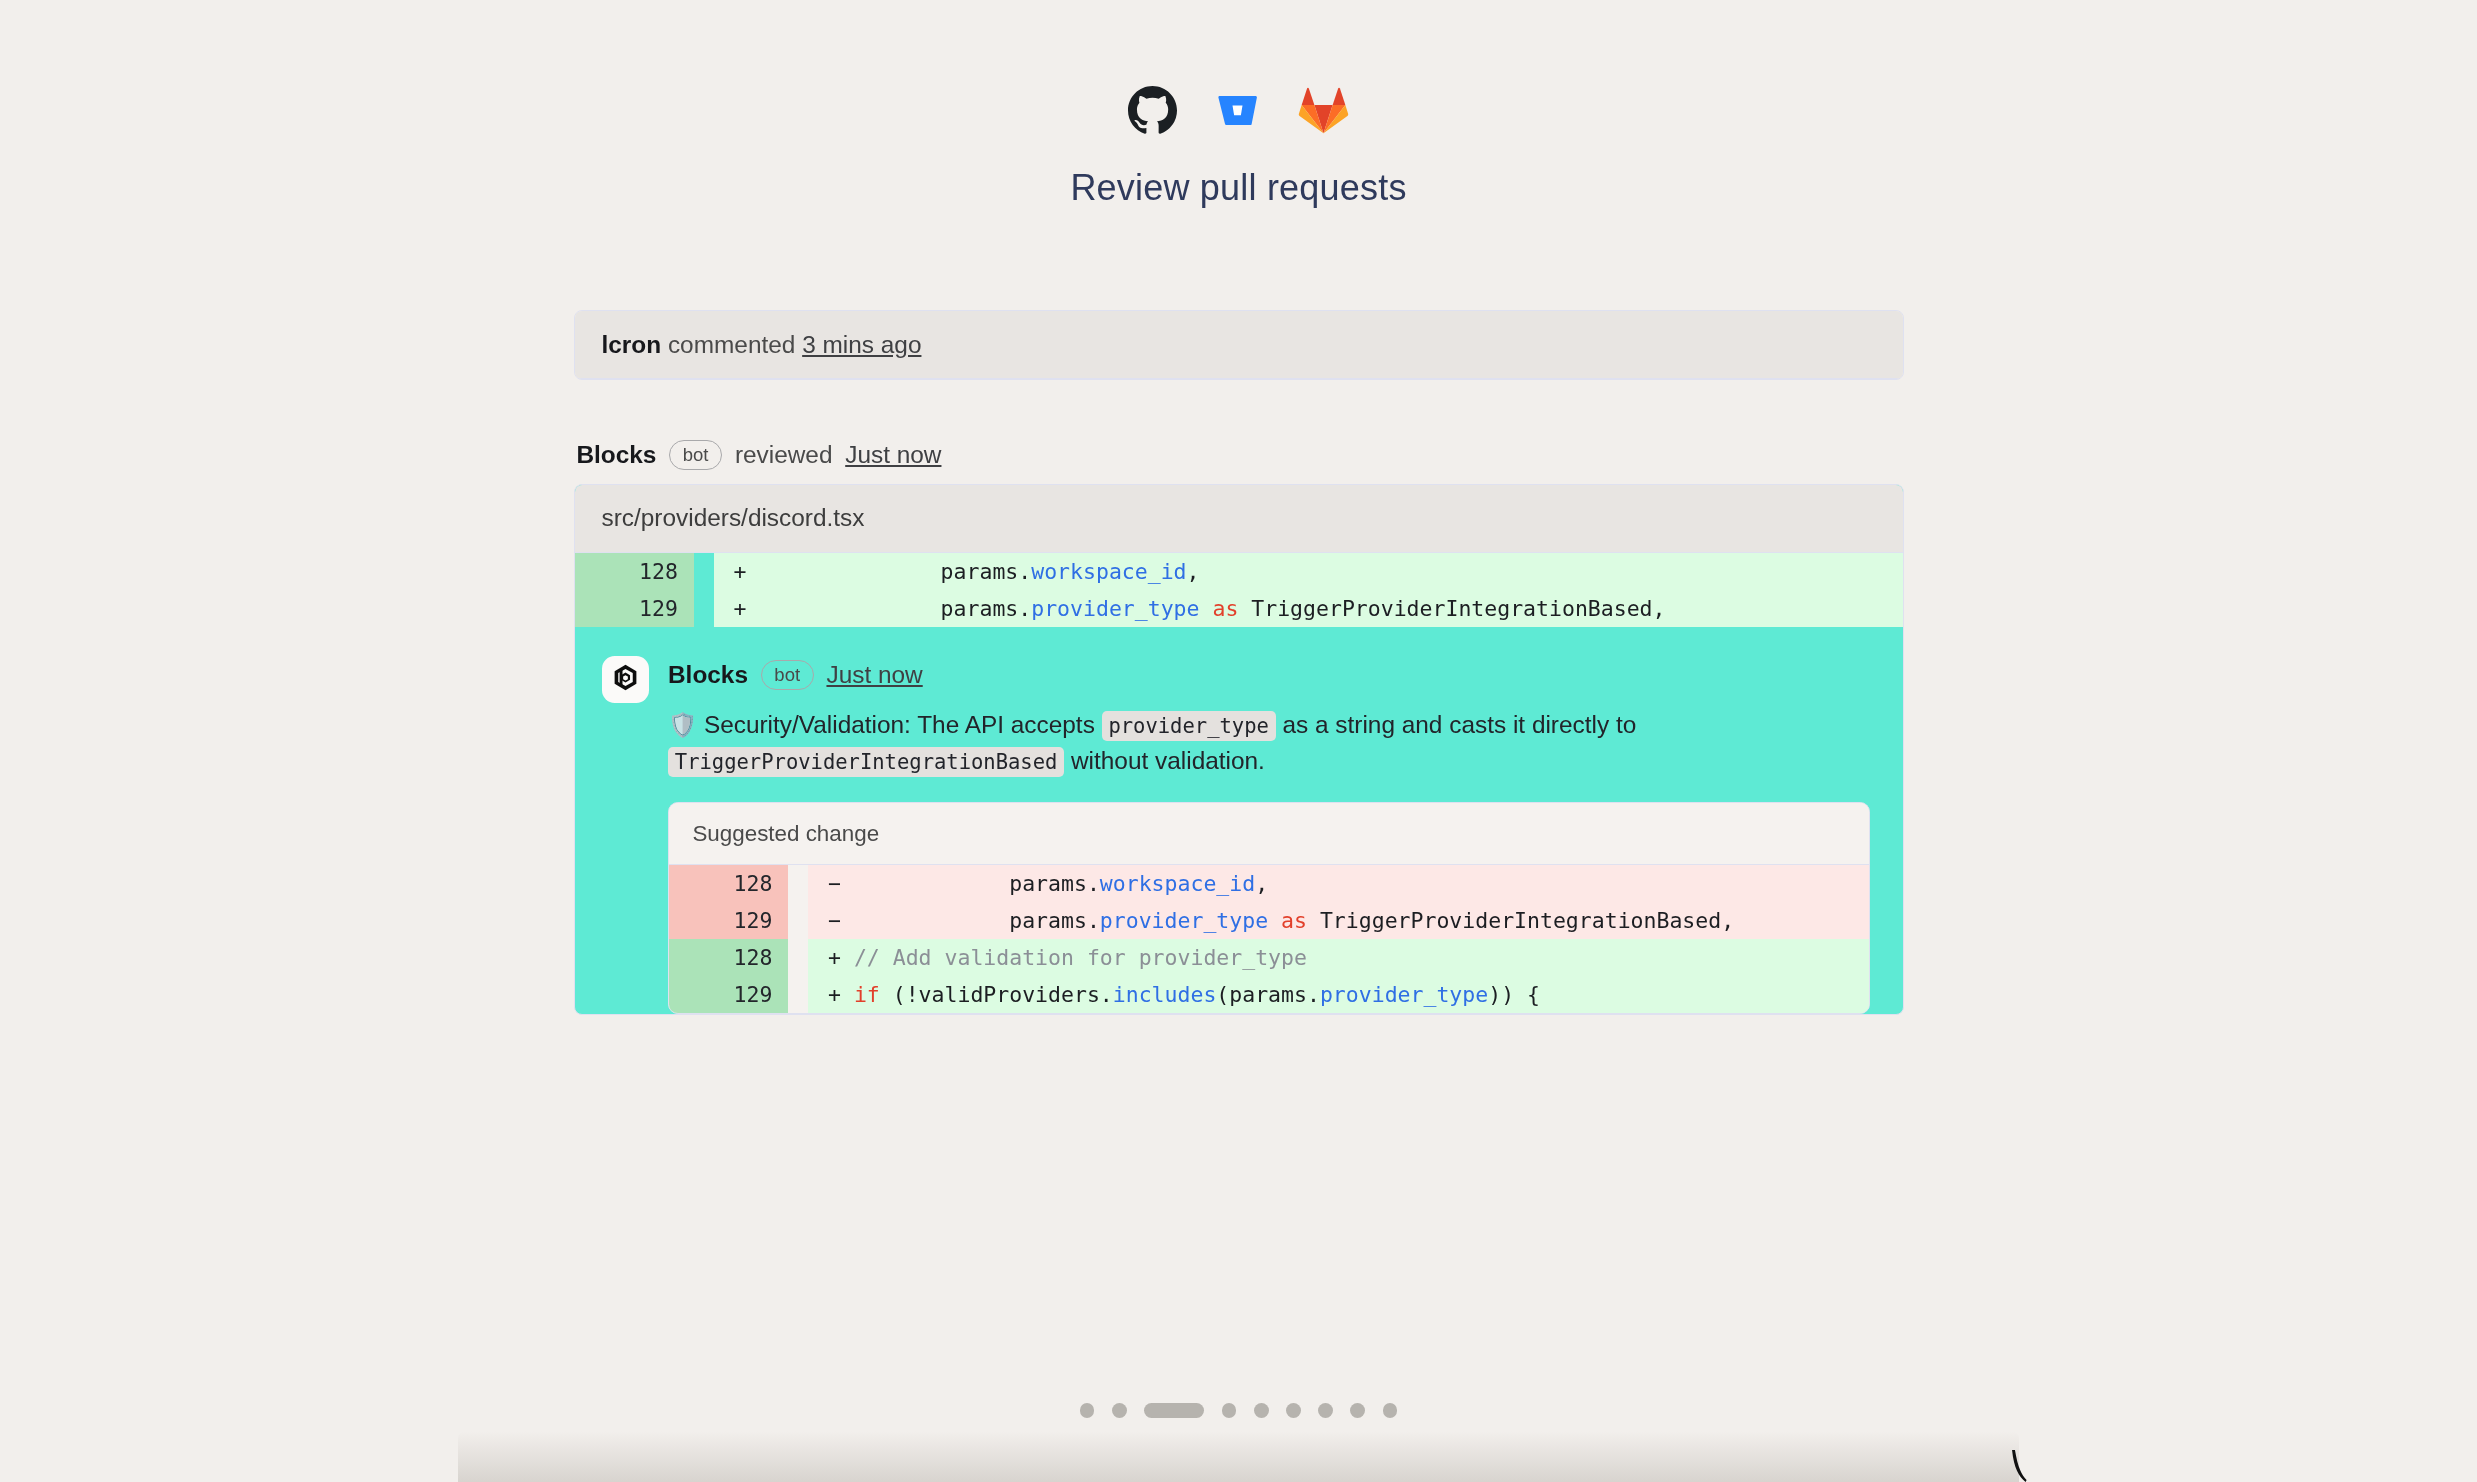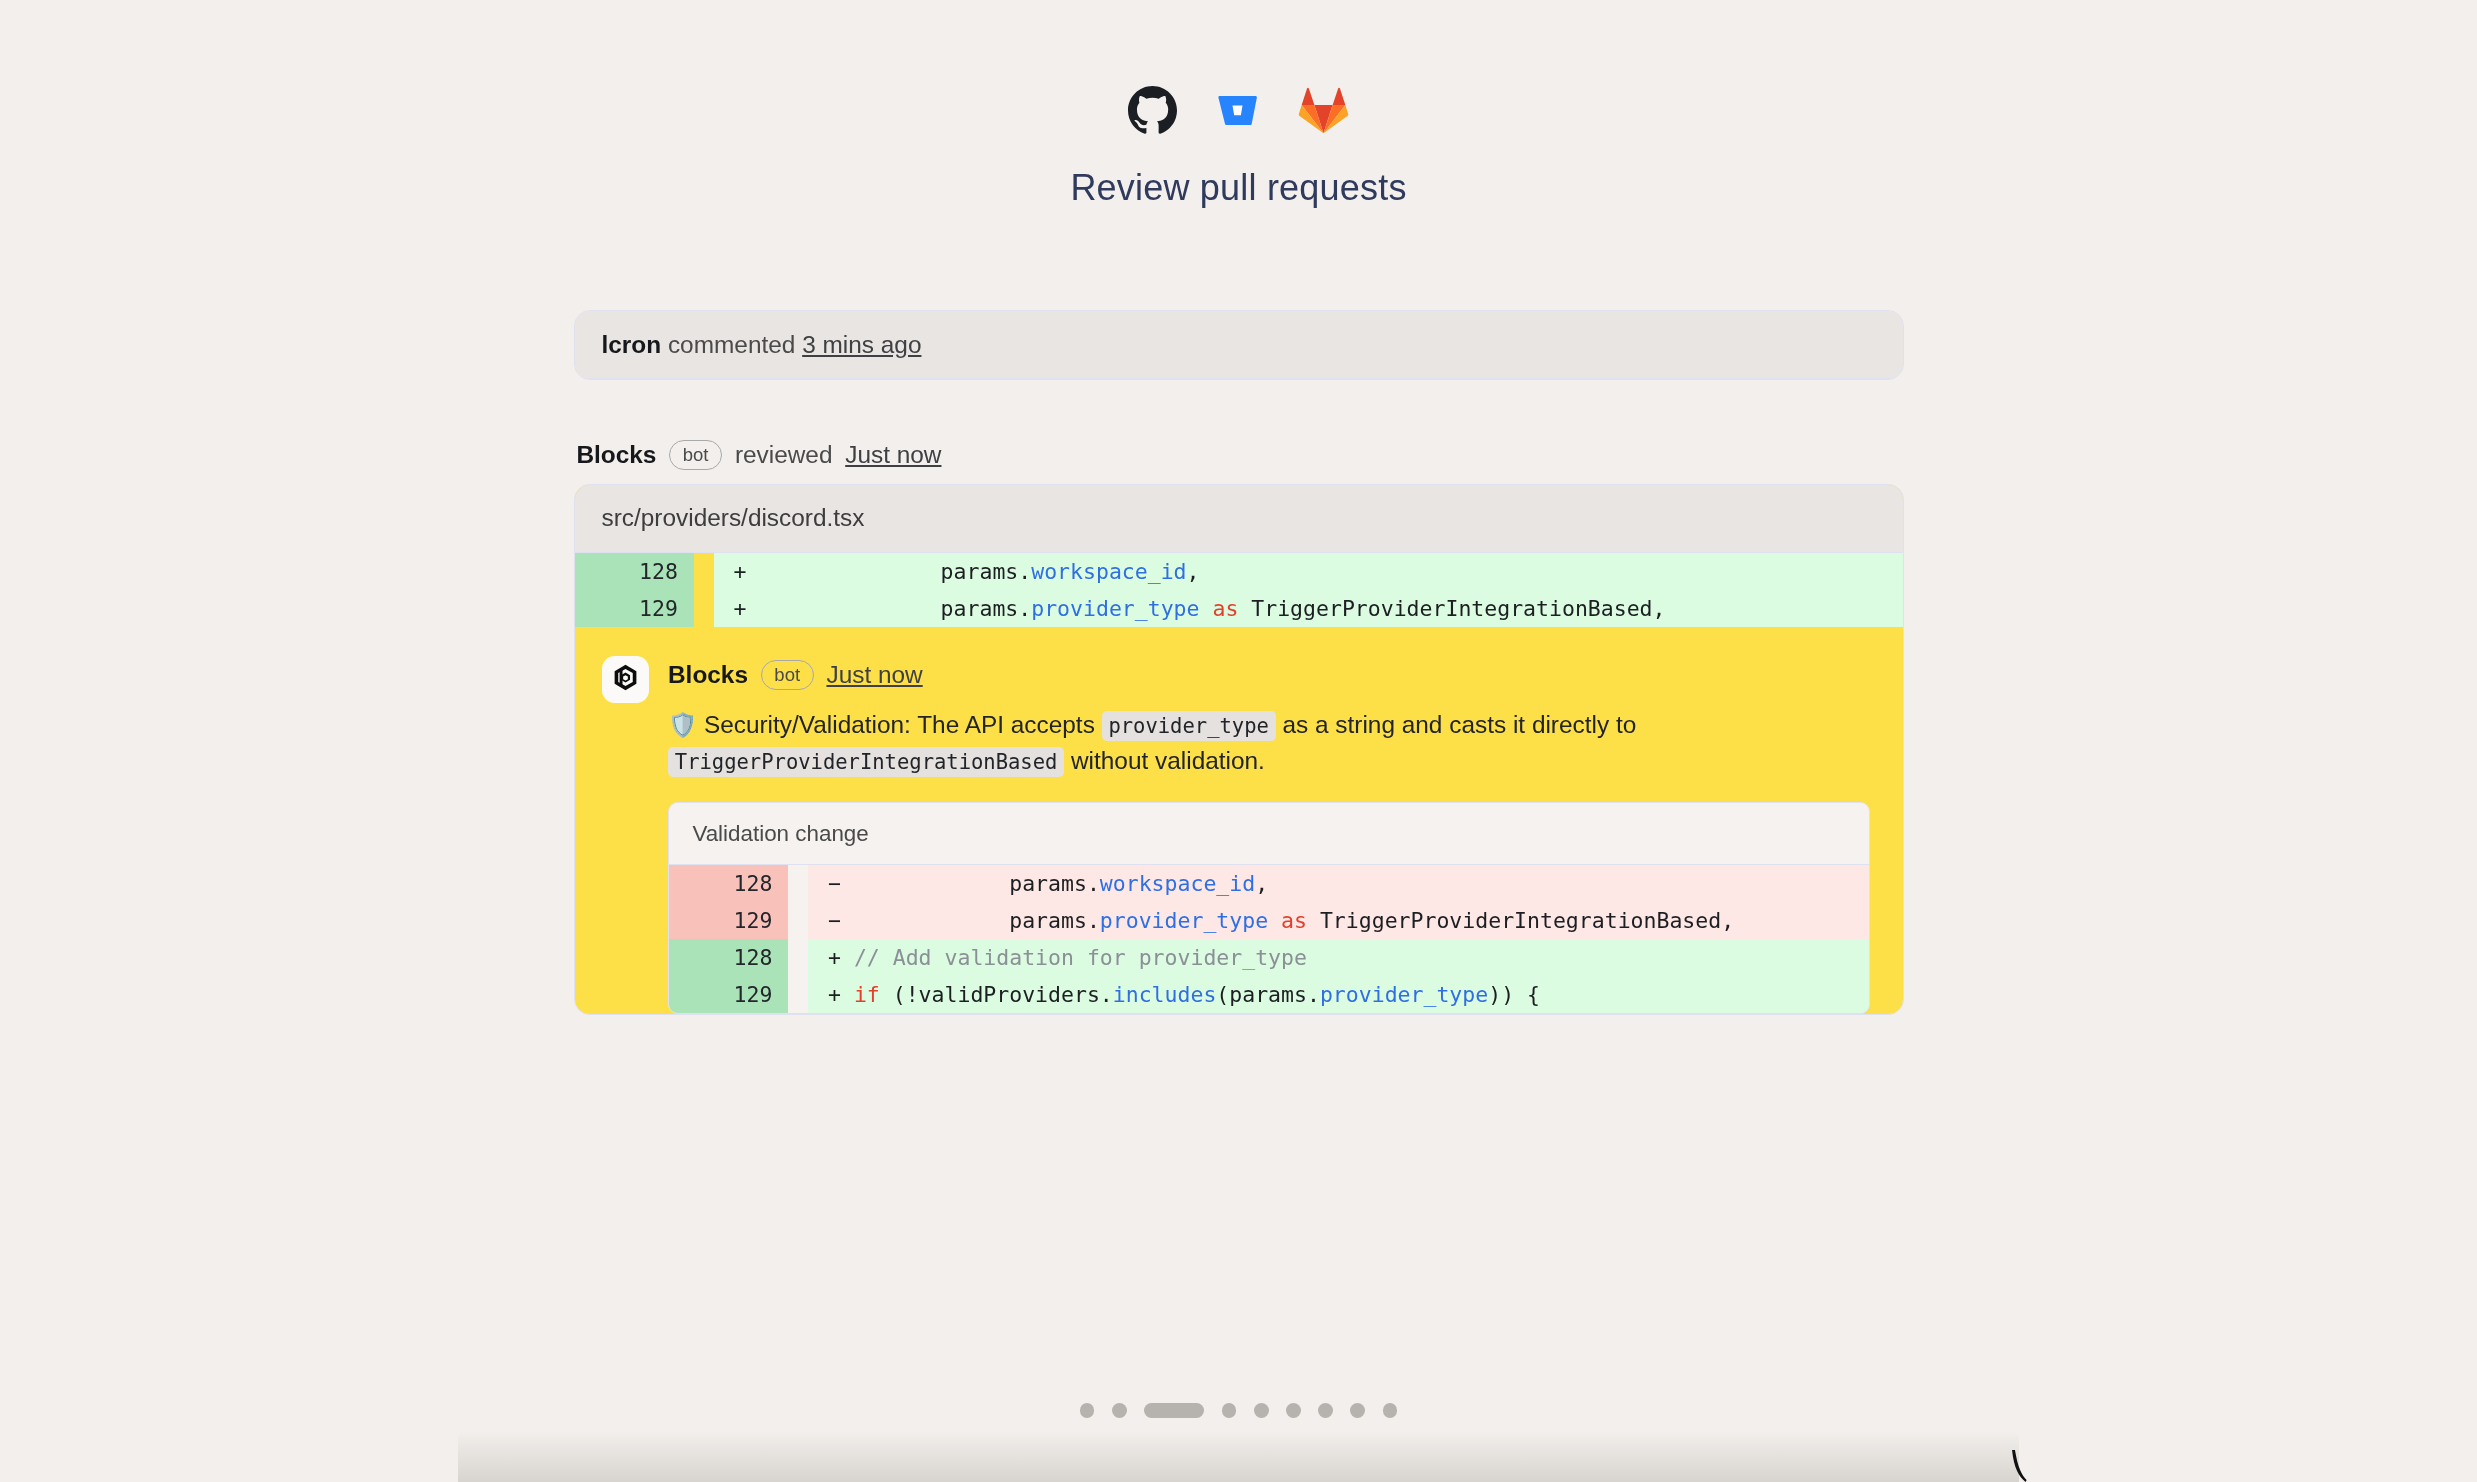--- a/index.html
+++ b/index.html
@@ -43,23 +43,23 @@
     top: 310px;
     left: 0;
     right: 0;
     bottom: 0;
     overflow: hidden;
   }
 
   .card {
     width: 1328px;
     margin: 0 auto;
-    background: #fde047;
+    background: #5eead4;
     border: 1.5px solid #dfe1f0;
-    border-radius: 16px;
+    border-radius: 8px;
     overflow: hidden;
   }
 
   .card-head {
     background: #e8e5e2;
     border-bottom: 1.5px solid #dfe1f0;
     padding: 19.5px 27px 19.5px 27px;
     font-size: 24.4px;
     color: #4a4a4a;
   }
@@ -336,21 +336,21 @@
       </div>
       <div class="bot-main">
         <div class="bot-meta">
           <span class="author">Blocks</span>
           <span class="badge-bot">bot</span>
           <span class="ts">Just now</span>
         </div>
         <div class="bot-text"><span class="shield">🛡️</span> <span class="lbl">Security/Validation</span><span>: The API accepts </span><code>provider_type</code><span> as a string and casts it directly to </span><code>TriggerProviderIntegrationBased</code><span> without validation.</span></div>
 
         <div class="suggest">
-          <div class="suggest-head">Validation change</div>
+          <div class="suggest-head">Suggested change</div>
           <div class="diff" id="suggest-diff">
               <div class="diff-row row-del"><div class="ln">128</div><div class="code"><span>− </span><span>            params.</span><span class="tok-prop">workspace_id</span><span>,</span></div></div>
               <div class="diff-row row-del"><div class="ln">129</div><div class="code"><span>− </span><span>            params.</span><span class="tok-prop">provider_type</span><span> </span><span class="tok-kw">as</span><span> TriggerProviderIntegrationBased,</span></div></div>
               <div class="diff-row row-add"><div class="ln">128</div><div class="code"><span>+ </span><span class="tok-com">// Add validation for provider_type</span></div></div>
               <div class="diff-row row-add"><div class="ln">129</div><div class="code"><span>+ </span><span class="tok-kw">if</span><span> (!validProviders.</span><span class="tok-fn">includes</span><span>(params.</span><span class="tok-prop">provider_type</span><span>)) {</span></div></div>
             </div>
         </div>
       </div>
     </div>
   </div>

